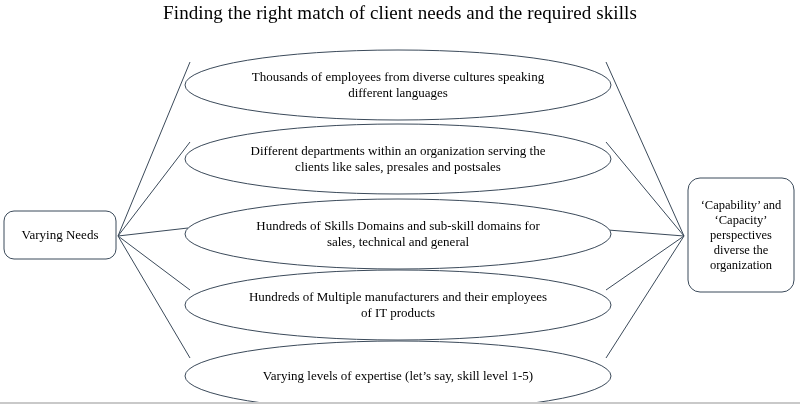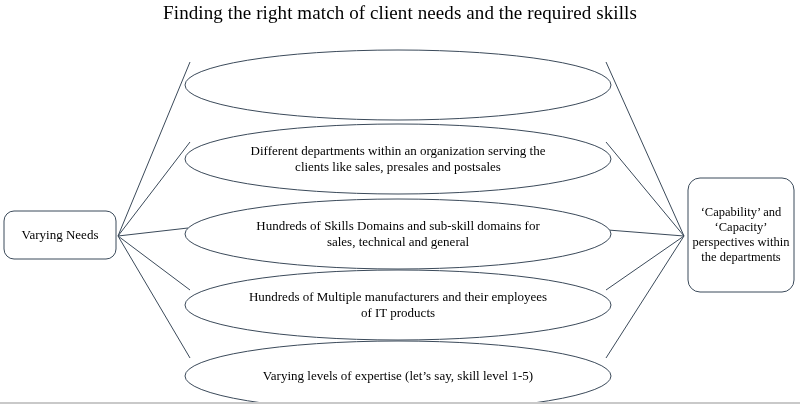--- a/index.html
+++ b/index.html
@@ -90,22 +90,23 @@
 
     <ellipse cx="398" cy="85" rx="213" ry="35" fill="#ffffff" stroke="#3b4a5a" stroke-width="1"></ellipse>
     <ellipse cx="398" cy="159" rx="213" ry="35" fill="#ffffff" stroke="#3b4a5a" stroke-width="1"></ellipse>
     <ellipse cx="398" cy="234" rx="213" ry="35" fill="#ffffff" stroke="#3b4a5a" stroke-width="1"></ellipse>
     <ellipse cx="398" cy="305" rx="213" ry="35" fill="#ffffff" stroke="#3b4a5a" stroke-width="1"></ellipse>
     <ellipse cx="398" cy="376" rx="213" ry="35" fill="#ffffff" stroke="#3b4a5a" stroke-width="1"></ellipse>
   </svg>
 
   <div class="node-label" style="left:4px; top:211px; width:112px; height:48px;">Varying Needs</div>
 
-  <div class="node-label small" style="left:692px; top:178px; width:98px; height:114px;">‘Capability’ and ‘Capacity’ perspectives within the departments</div>
+  <div class="node-label small" style="left:692px; top:178px; width:98px; height:114px;">‘Capability’ and ‘Capacity’ perspectives diverse the organization</div>
 
+  <div class="node-label" style="left:245px; top:55px; width:306px; height:60px;">Thousands of employees from diverse cultures speaking different languages</div>
 
   <div class="node-label" style="left:245px; top:204px; width:306px; height:60px;">Hundreds of Skills Domains and sub-skill domains for sales, technical and general</div>
 
   <div class="node-label" style="left:245px; top:127px; width:306px; height:64px;">Different departments within an organization serving the clients like sales, presales and postsales</div>
 
   <div class="node-label" style="left:245px; top:275px; width:306px; height:60px;">Hundreds of Multiple manufacturers and their employees of IT products</div>
 
   <div class="node-label" style="left:245px; top:346px; width:306px; height:60px;">Varying levels of expertise (let’s say, skill level 1-5)</div>
 
   <div class="bottom-rule"></div>

